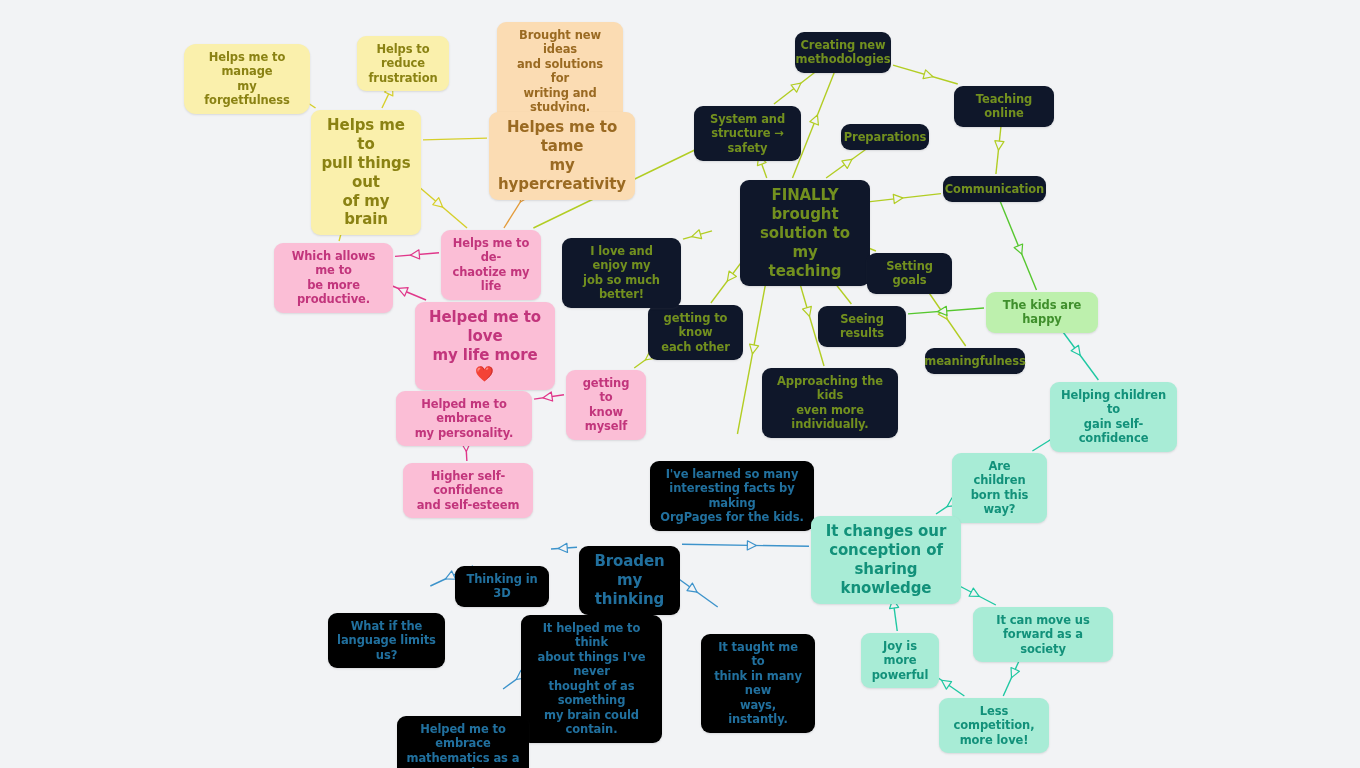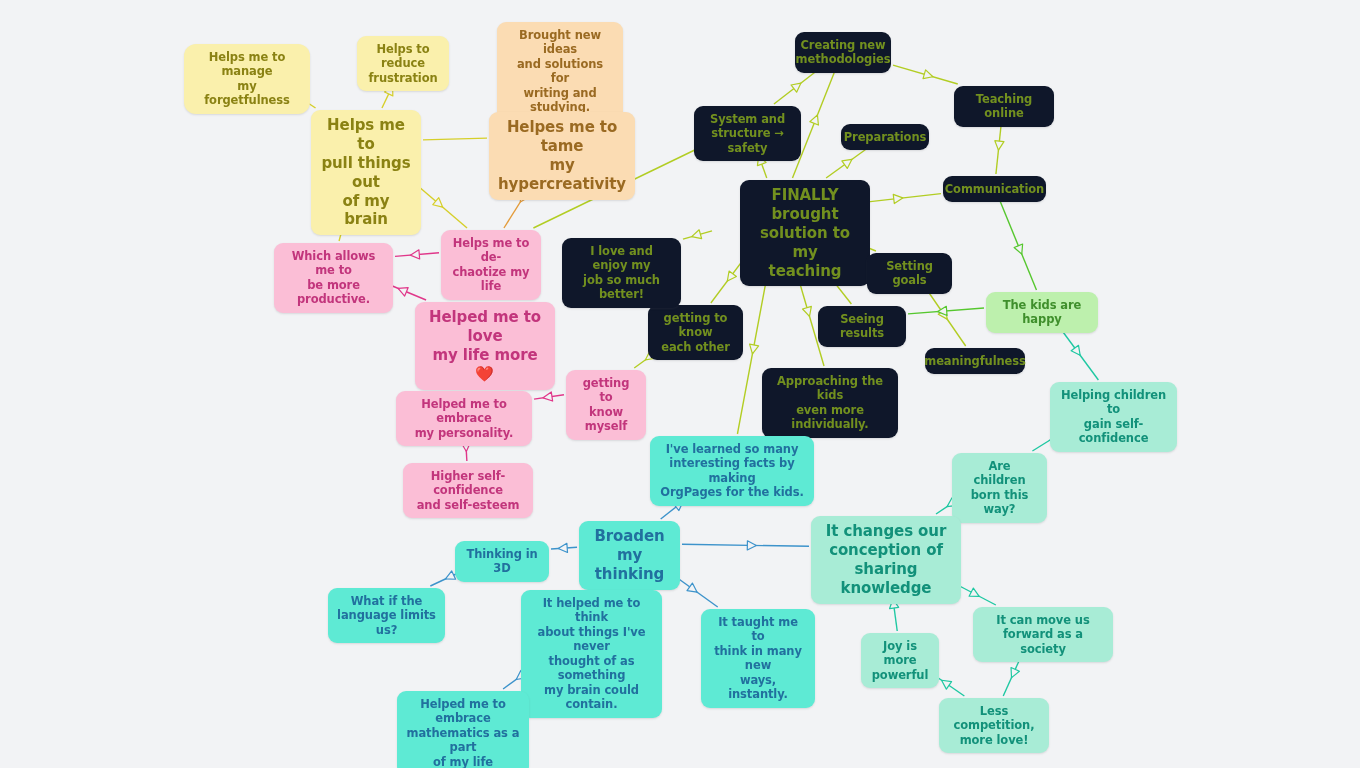--- a/index.html
+++ b/index.html
@@ -23,21 +23,21 @@
     box-shadow:0 1px 2px rgba(80,80,90,.16);
     letter-spacing:-.1px;
     white-space:pre-line;
   }
   
   .c-yellow{background:#faf0ac;color:#8a8213;}
   .c-orange{background:#fbdcb3;color:#9a6a22;}
   .c-pink  {background:#fbbed6;color:#c2357c;}
   .c-lime  {background:#0f172a;color:#72901f;}
   .c-green {background:#bdf0ad;color:#3f8f2c;}
-  .c-blue  {background:#5eead4;color:#21709e;}
+  .c-blue  {background:#000000;color:#21709e;margin-top:25px;}
   .c-teal  {background:#a8ecd6;color:#12917a;}
 
   .sz-hub{font-size:15px;}
   .sz-sm {font-size:11.5px;}
   .heart{color:#e8402a;}
 </style>
 </head>
 <body>
 
 <div id="canvas">

